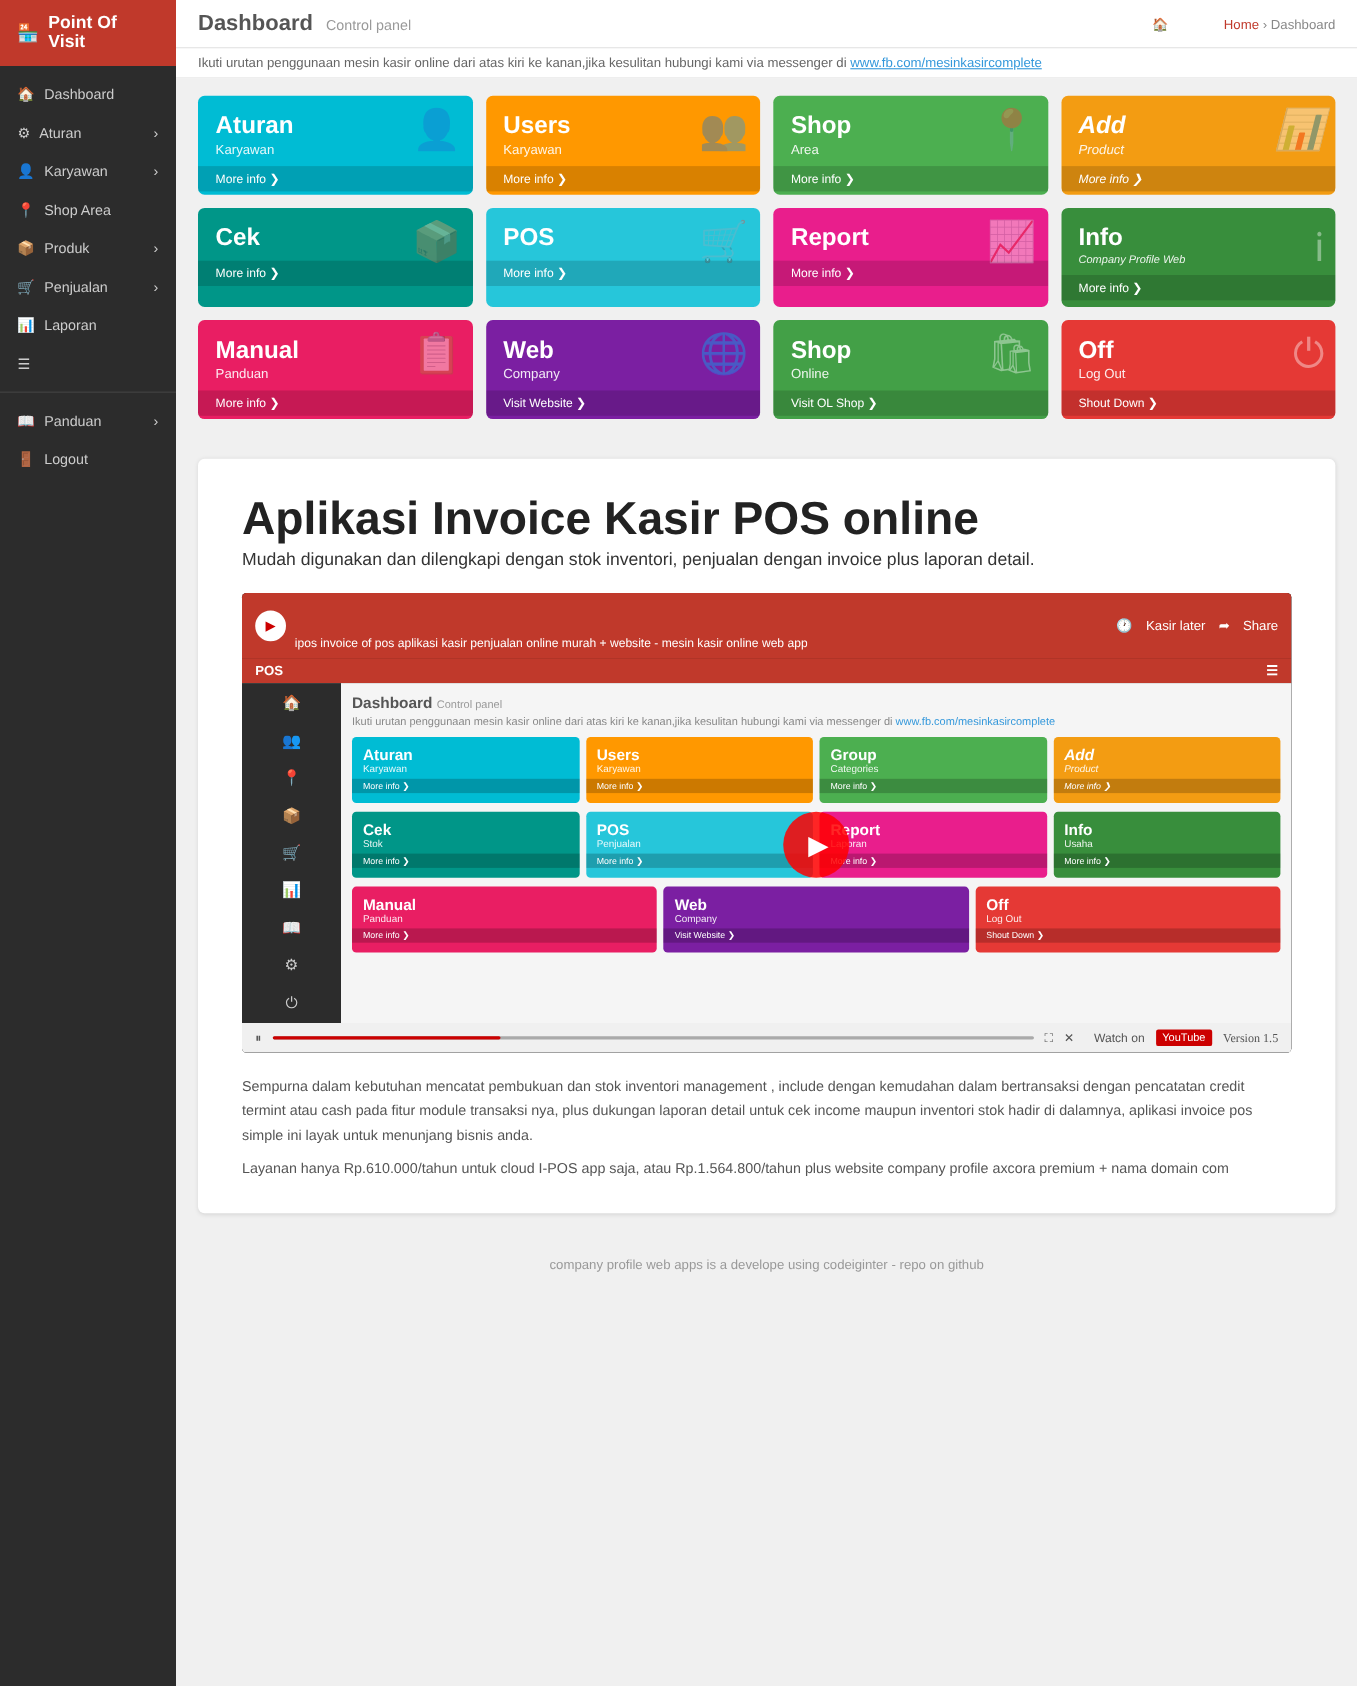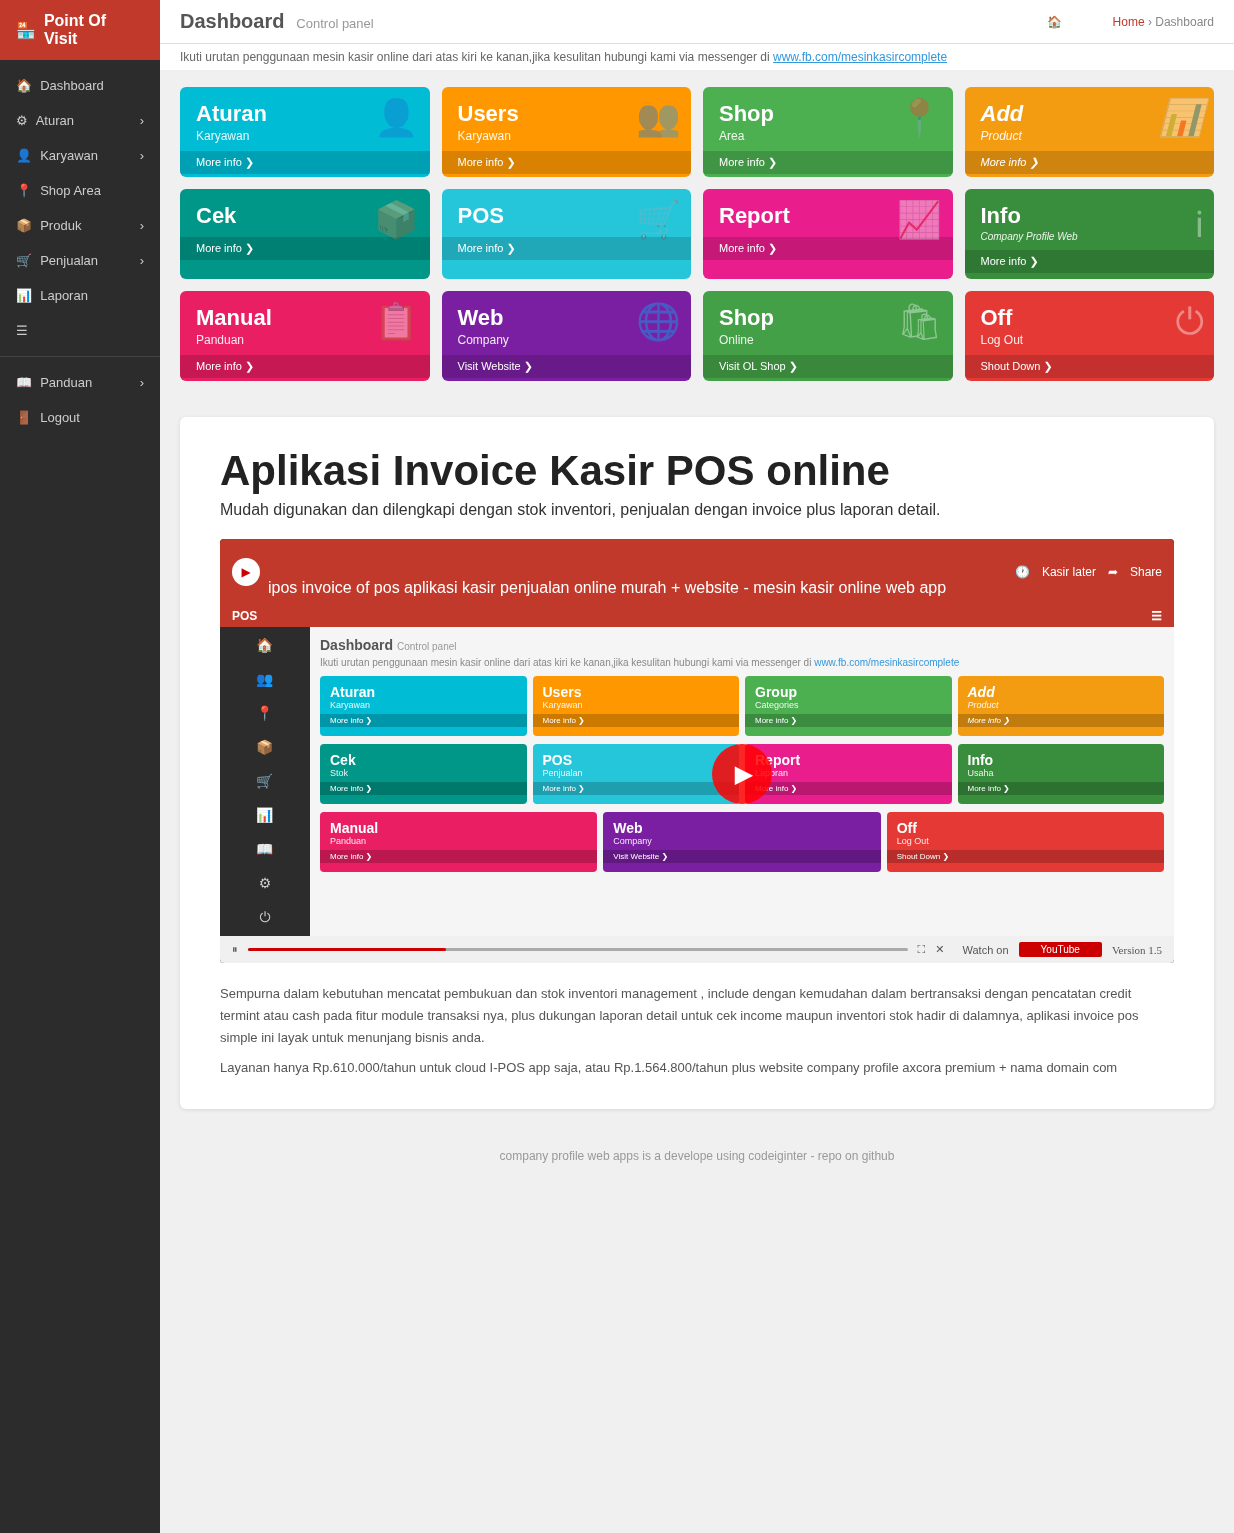--- a/index.html
+++ b/index.html
@@ -206,21 +206,21 @@
 
     .video-bottom-bar {
       background: #f0f0f0;
       padding: 6px 12px;
       display: flex;
       align-items: center;
       gap: 10px;
       font-size: 11px;
       color: #555;
     }
-    .yt-logo { background: #c00; color: #fff; font-size: 10px; padding: 2px 22px; border-radius: 2px; }
+    .yt-logo { background: #c00; color: #fff; font-size: 10px; padding: 2px 6px; border-radius: 2px; }
 
     .promo-desc { font-size: 13px; color: #555; line-height: 1.7; }
 
     
     .page-footer {
       text-align: center;
       padding: 20px;
       font-size: 12px;
       color: #999;
     }
@@ -414,21 +414,21 @@
 
   <div class="promo-section">
     <div class="promo-title">Aplikasi Invoice Kasir POS online</div>
     <div class="promo-subtitle">Mudah digunakan dan dilengkapi dengan stok inventori, penjualan dengan invoice plus laporan detail.</div>
 
     <div class="video-container">
 
       <div class="video-topbar">
         <div class="video-topbar-left">
           <span style="background:#fff;color:#c00;border-radius:50%;width:28px;height:28px;display:flex;align-items:center;justify-content:center;font-size:12px;">▶</span>
-          <span style="font-size:16px;max-width:700px;overflow:hidden;white-space:nowrap;text-overflow:ellipsis;margin-top:32px;">ipos invoice of pos aplikasi kasir penjualan online murah + website - mesin kasir online web app</span>
+          <span style="font-size:11px;max-width:700px;overflow:hidden;white-space:nowrap;text-overflow:ellipsis;margin-top:32px;">ipos invoice of pos aplikasi kasir penjualan online murah + website - mesin kasir online web app</span>
         </div>
         <div class="video-topbar-right">
           <span>🕐</span>
           <span>Kasir later</span>
           <span>➦</span>
           <span>Share</span>
         </div>
       </div>
 
       <div style="background:#c0392b;color:#fff;padding:4px 12px;font-size:12px;font-weight:bold;display:flex;justify-content:space-between;">

